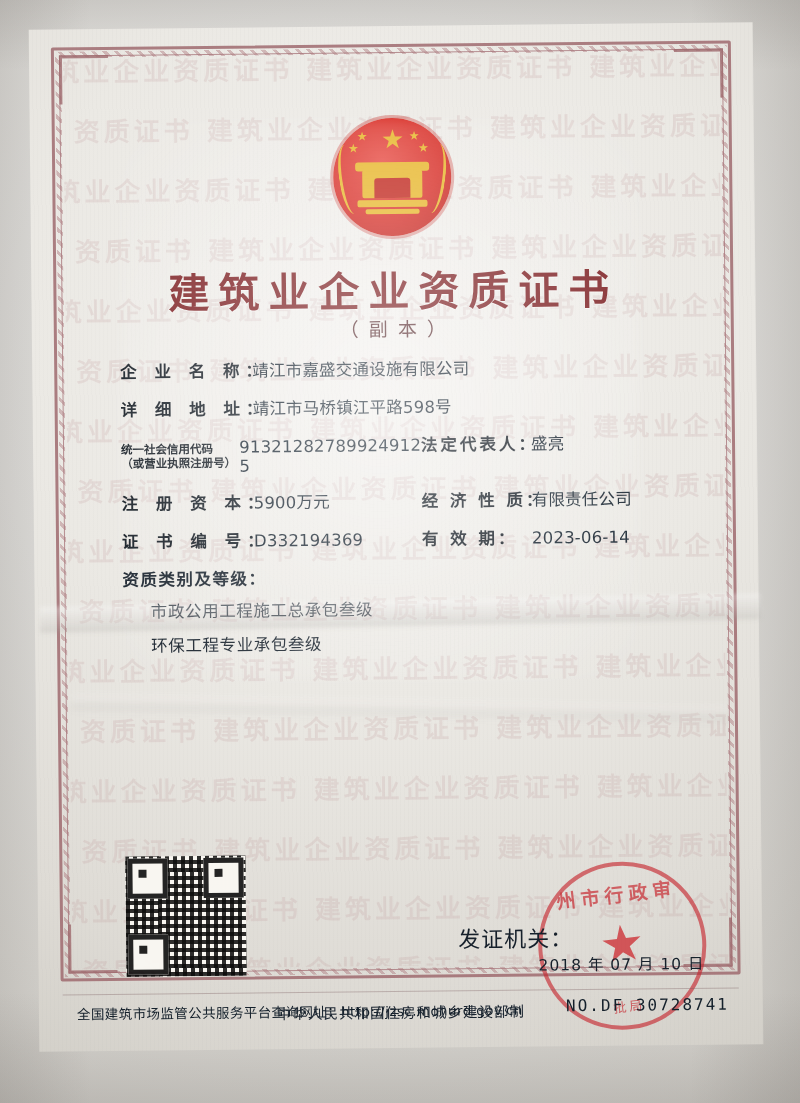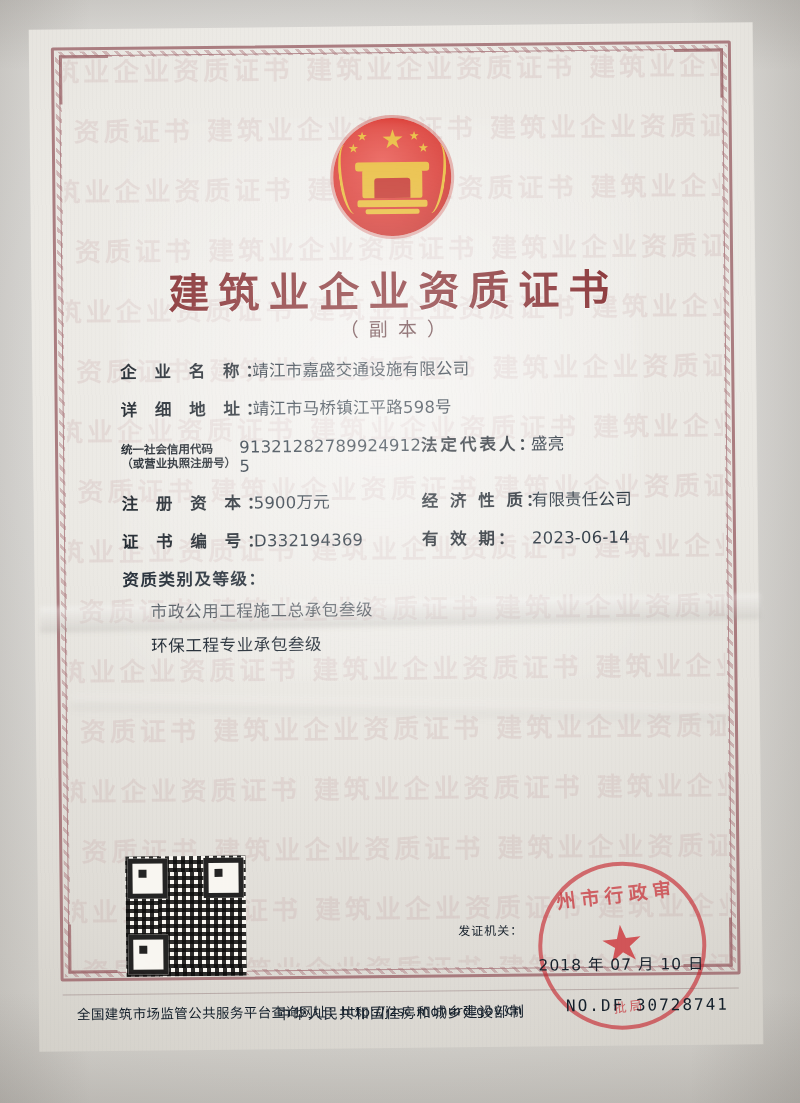--- a/index.html
+++ b/index.html
@@ -313,21 +313,21 @@
     left: 6px; top: 6px;
     width: 8px; height: 8px;
     background: #1f1f1f;
   }
 
   
   .issuer {
     position: absolute;
     left: 420px;
     top: 896px;
-    font-size: 12px;
+    font-size: 22px;
     color: #16202b;
     letter-spacing: 1px;
     font-family: "DejaVu Sans", "Liberation Sans", sans-serif;
   }
   .issue-date {
     position: absolute;
     left: 500px;
     top: 928px;
     font-size: 15.5px;
     color: #16202b;

